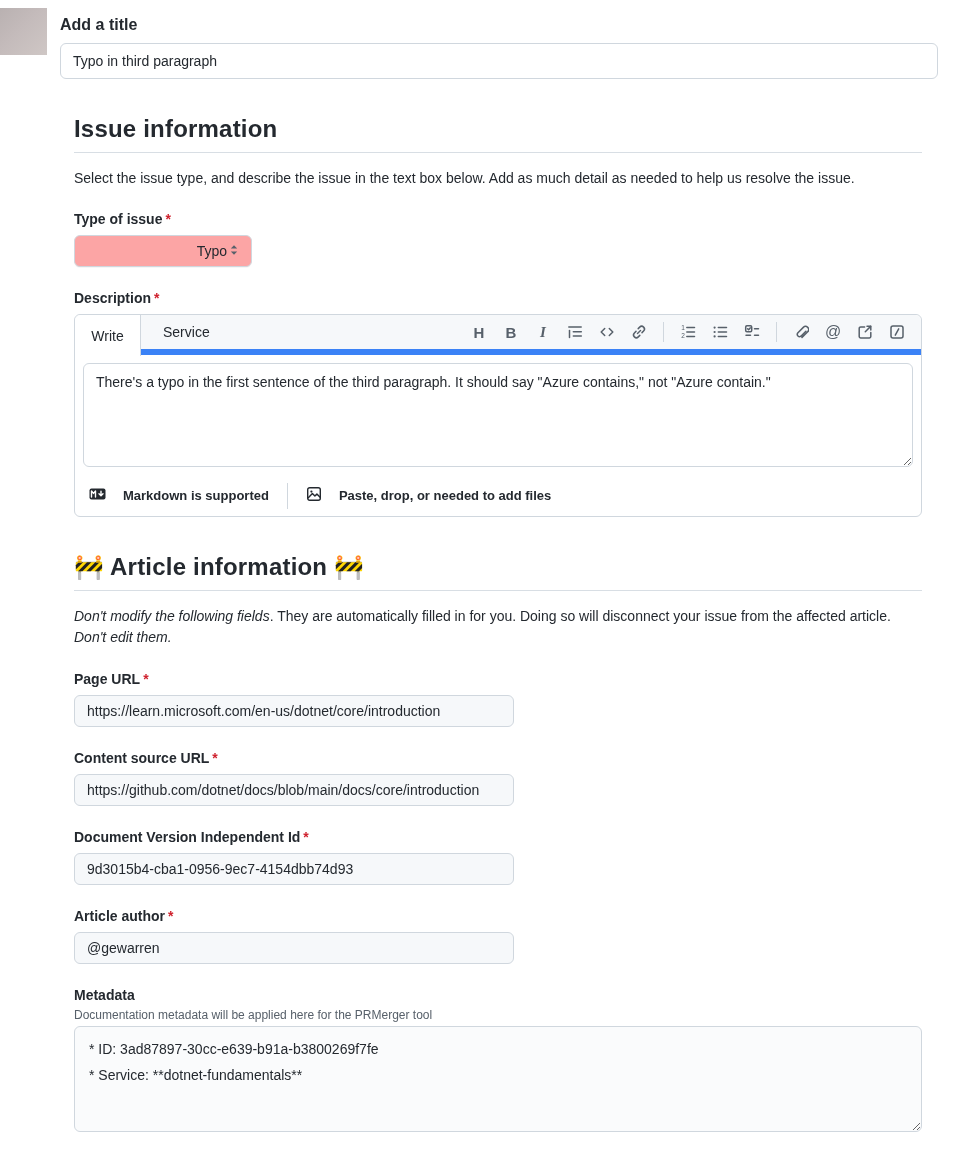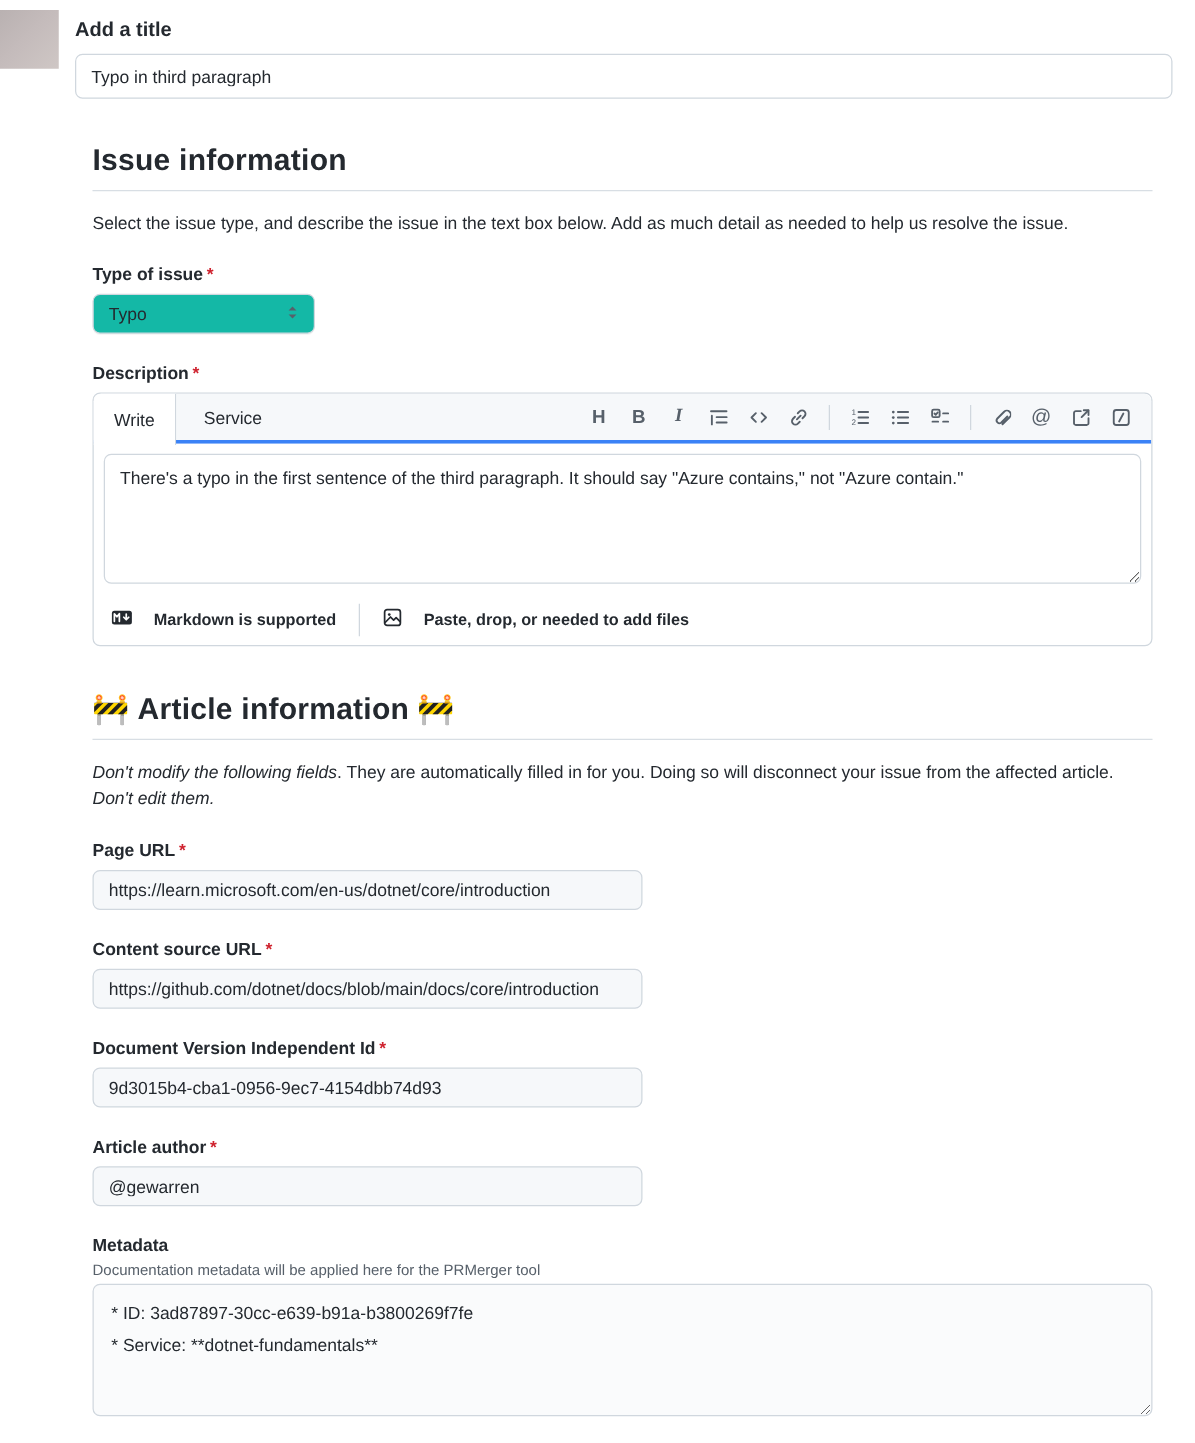--- a/index.html
+++ b/index.html
@@ -12,27 +12,27 @@
   .title-input { margin-top:9px; width:100%; height:36px; border:1px solid #d0d7de;
     border-radius:6px; padding:0 12px; font-size:14px; color:#24292f;
     font-family:"Liberation Sans",sans-serif; background:#fff; outline:none; }
   .form { margin:0 34px 0 74px; }
   h2.section { font-size:24px; font-weight:700; margin-top:36px; padding-bottom:9px;
     border-bottom:1px solid #d8dee4; letter-spacing:.2px; }
   .intro { margin-top:15px; font-size:14px; line-height:20px; }
   .field-label { margin-top:23px; font-size:14px; font-weight:700; }
   .req { color:#cf222e; font-weight:700; margin-left:3px; }
   .select { margin-top:8px; width:178px; height:32px; border:1px solid #d0d7de;
-    border-radius:6px; background:#14b8a6; display:flex; align-items:center;
-    justify-content:space-between; padding:0 10px 0 12px; font-size:14px; cursor:pointer;
+    border-radius:6px; background:#fca5a5; display:flex; align-items:center;
+    justify-content:flex-end; padding:0 10px 0 12px; font-size:14px; cursor:pointer;
     box-shadow:0 1px 0 rgba(27,31,36,.04); }
   
   .editor { margin-top:8px; border:1px solid #d0d7de; border-radius:6px; background:#fff; }
   .editor-head { position:relative; height:40px; background:#f6f8fa;
-    border-bottom:3px solid #3b82f6; border-radius:6px 6px 0 0;
+    border-bottom:6px solid #3b82f6; border-radius:6px 6px 0 0;
     display:flex; align-items:stretch; }
   .tab-write { width:66px; height:41px; margin-bottom:-1px; background:#fff;
     border-right:1px solid #d0d7de; border-top-left-radius:6px;
     display:flex; align-items:center; justify-content:center; font-size:14px; z-index:2; }
   .tab-preview { padding:0 22px; display:flex; align-items:center; font-size:14px; color:#24292f; }
   .toolbar { margin-left:auto; display:flex; align-items:center; gap:4px; padding-right:10px; }
   .tb-btn { width:28px; height:28px; display:flex; align-items:center; justify-content:center;
     color:#57606a; background:none; border:none; cursor:pointer; }
   .tb-btn svg { display:block; }
   .glyph-h { font-size:15px; font-weight:700; }

